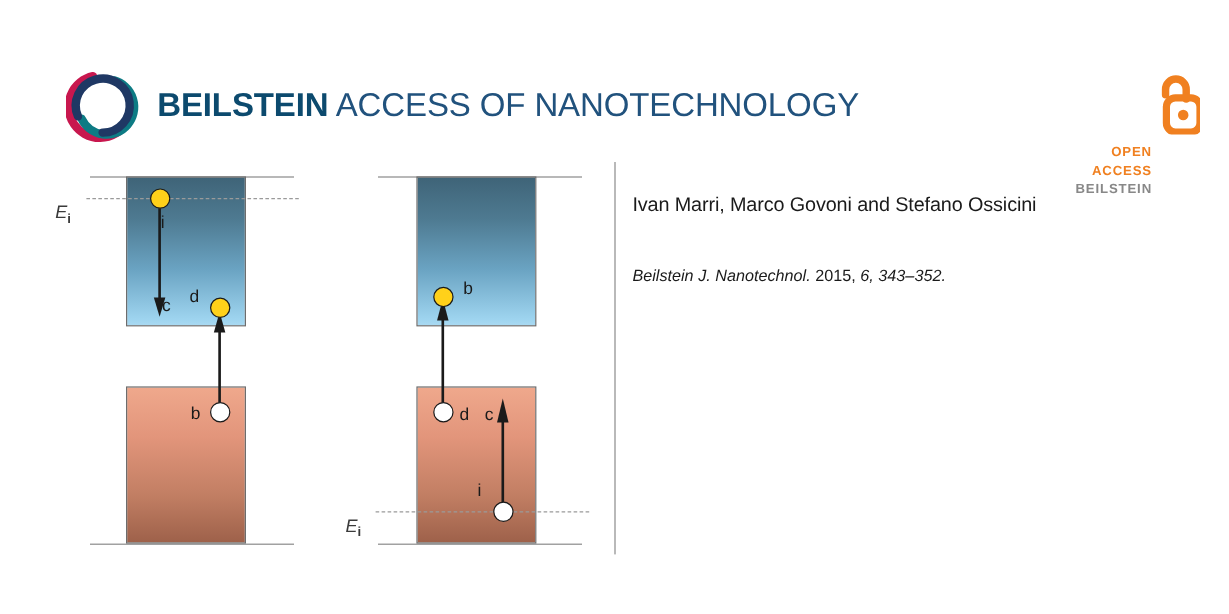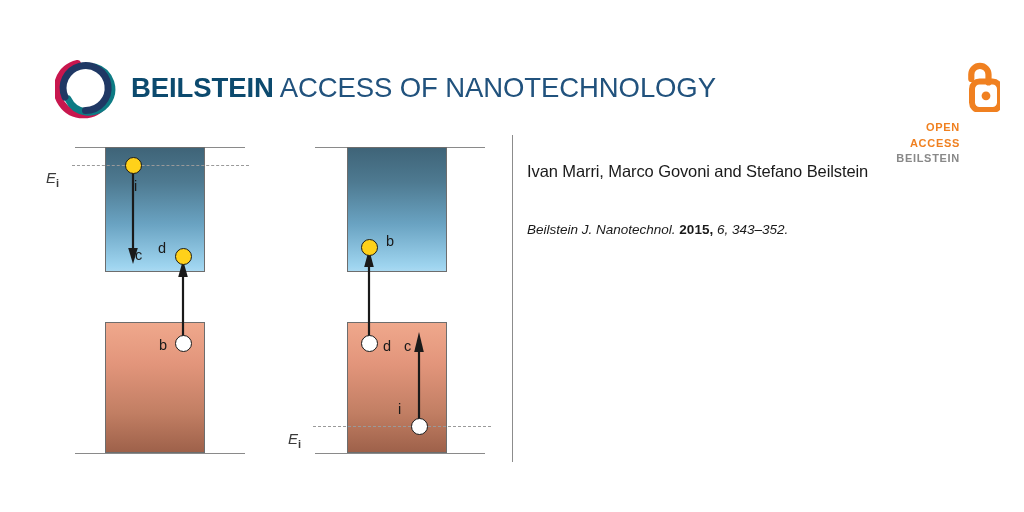--- a/index.html
+++ b/index.html
@@ -168,21 +168,21 @@
   }
   #citation-line {
     margin: 0;
     padding-top: 39px;
     font-size: 13.5px;
     line-height: 18px;
     color: #1a1a1a;
     font-style: italic;
   }
   #citation-line .cit-year {
-    font-weight: 700;
+    font-weight: 400;
     font-style: normal;
   }
   #citation-line .cit-plain { font-style: italic; text-align: center; }
   #doi-block {
     padding-top: 17px;
     font-size: 13.5px;
     line-height: 19px;
     color: #1a1a1a;
   }
   #doi-block span { display: block; }
@@ -300,21 +300,21 @@
 
     <div class="lab" style="left:404px; top:209px;">c</div>
 
     <div class="dot dot-open" style="left:411px; top:288px;"></div>
     <div class="lab" style="left:398px; top:272px;">i</div>
   </div>
 
   <div id="article-meta">
 
 
-    <p id="article-authors">Ivan Marri, Marco Govoni and Stefano Beilstein</p>
+    <p id="article-authors">Ivan Marri, Marco Govoni and Stefano Ossicini</p>
 
     <p id="citation-line">
       <span class="cit-plain">Beilstein J. Nanotechnol.</span>
       <span class="cit-year">2015,</span>
       <span class="cit-plain">6,</span>
       <span class="cit-plain">343–352.</span>
     </p>
 
     <div id="doi-block">
     </div>

